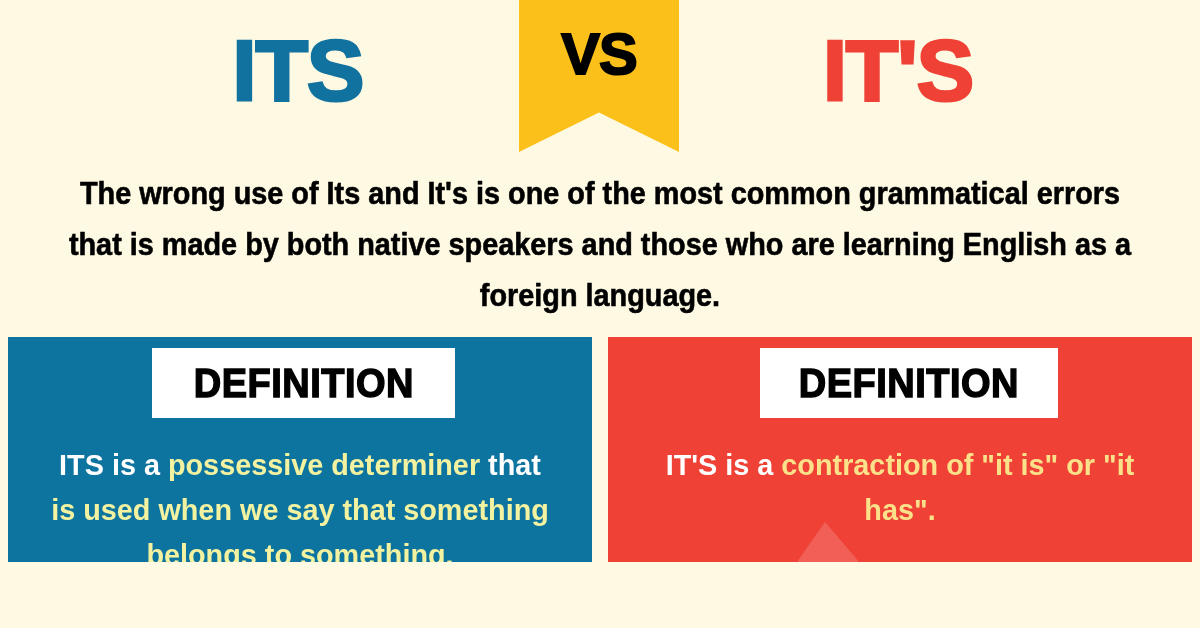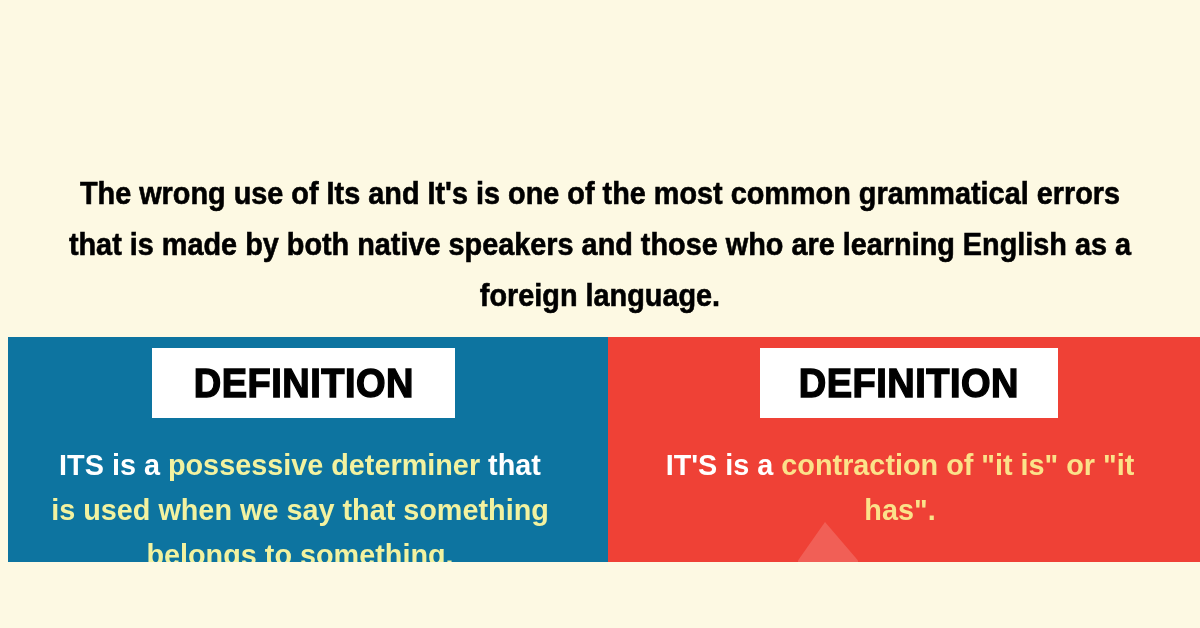--- a/index.html
+++ b/index.html
@@ -102,21 +102,20 @@
     left: 0;
     top: 337px;
     width: 1200px;
     height: 291px;
   }
   .panel {
     position: absolute;
     top: 0;
     height: 225px;
     overflow: hidden;
-    padding-left: 40px;
   }
   .panel-its {
     left: 8px;
     width: 584px;
     background: #0d74a0;
   }
   .panel-its-apos {
     left: 608px;
     width: 584px;
     background: #ef4136;
@@ -180,20 +179,30 @@
     background: rgba(255, 255, 255, 0.16);
     -webkit-clip-path: polygon(45% 0, 100% 62%, 100% 100%, 0 100%, 0 62%);
     clip-path: polygon(45% 0, 100% 62%, 100% 100%, 0 100%, 0 62%);
   }
 </style>
 </head>
 <body>
 
 <div class="infographic">
 
+  <div class="header-row">
+
+    <div class="word word-its">ITS</div>
+
+    <div class="vs-ribbon">
+      <span class="vs-label">VS</span>
+    </div>
+
+    <div class="word word-its-apos">IT'S</div>
+  </div>
 
   <div class="intro">The wrong use of Its and It's is one of the most common grammatical errors that is made by both native speakers and those who are learning English as a foreign language.</div>
 
   <div class="panels">
 
     <div class="panel panel-its">
       <div class="def-box">
         <span class="def-label">DEFINITION</span>
       </div>
       <div class="panel-body"><span class="plain">ITS is a </span><span class="hl-blue">possessive determiner </span><span class="plain">that </span><span class="hl-blue">is used when we say that something belongs to something.</span></div>

